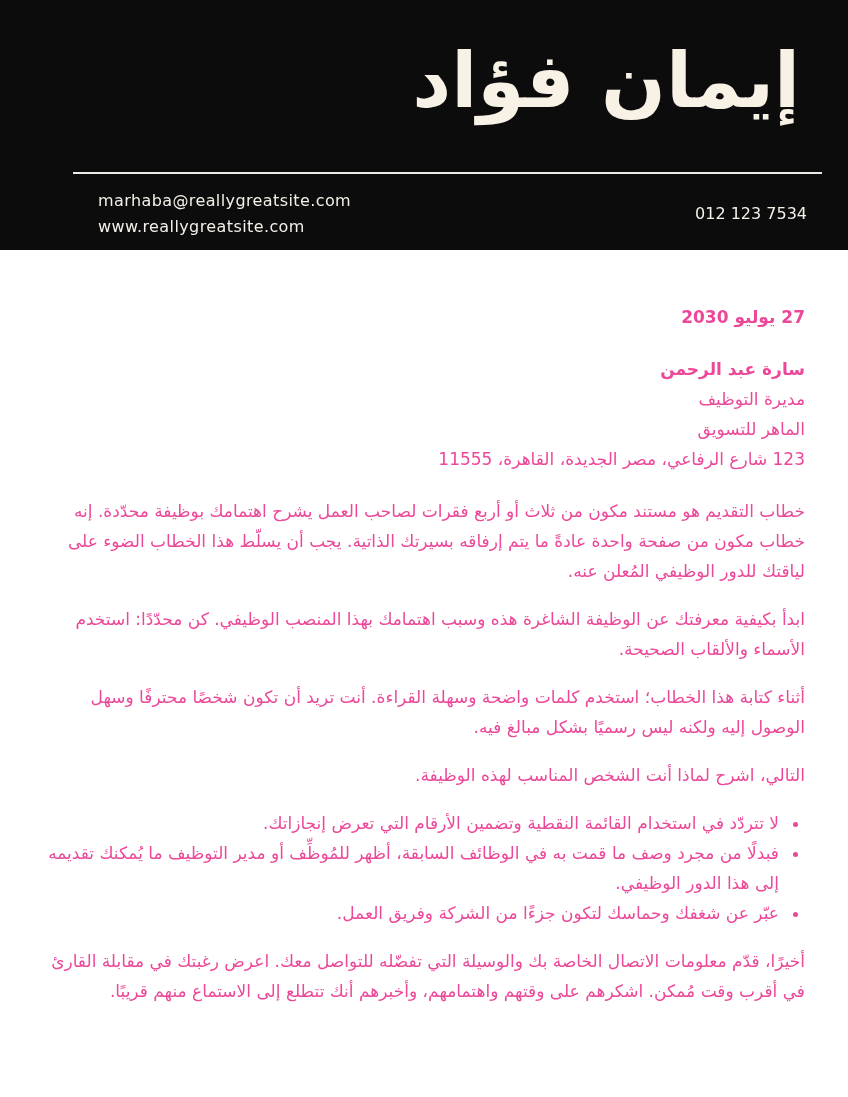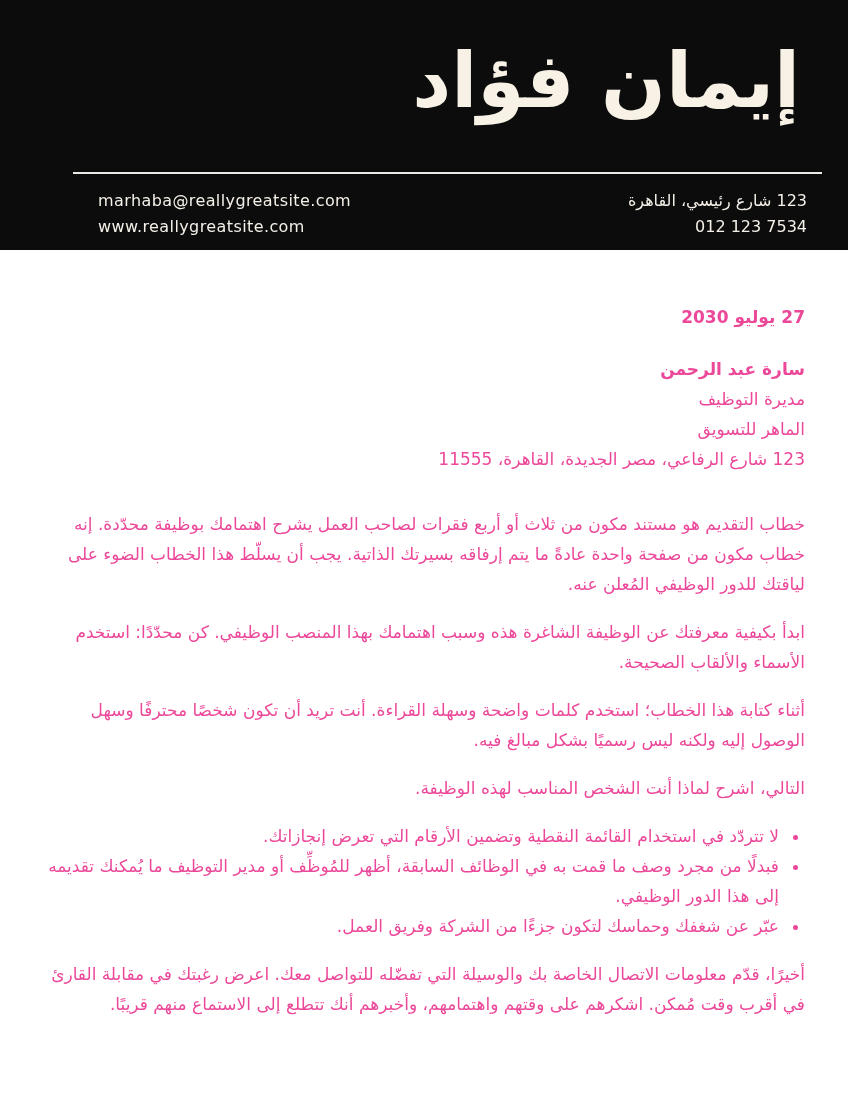--- a/index.html
+++ b/index.html
@@ -68,21 +68,21 @@
   .letter {
     direction: rtl;
     text-align: right;
     padding: 52px 43px 0 43px;
     color: #ec4899;
     font-size: 17px;
     line-height: 30px;
   }
   .bold { font-weight: 700; }
   .letter-date { margin-bottom: 22px; }
-  .recipient-block { margin-bottom: 35px; }
+  .recipient-block { margin-bottom: 22px; }
   .greeting { margin-bottom: 14px; }
   .letter p.para { margin-bottom: 18px; }
   .bullet-list {
     margin: 12px 0 18px 0;
     padding-right: 24px;
     list-style-type: disc;
   }
   .bullet-list li { padding-right: 2px; }
 </style>
 </head>
@@ -94,21 +94,20 @@
     <div class="name-band">
       <h1 class="author-name" dir="rtl">إيمان فؤاد</h1>
     </div>
     <div class="header-divider"></div>
     <div class="contact-row">
       <div class="contact-left">
         <div>marhaba@reallygreatsite.com</div>
         <div>www.reallygreatsite.com</div>
       </div>
       <div class="contact-right">
-        <div>123 شارع رئيسي، القاهرة</div>
         <div class="phone-line">012 123 7534</div>
       </div>
     </div>
   </header>
 
   <main class="letter">
 
     <p class="bold letter-date">27 يوليو 2030</p>
 
     <div class="recipient-block">

